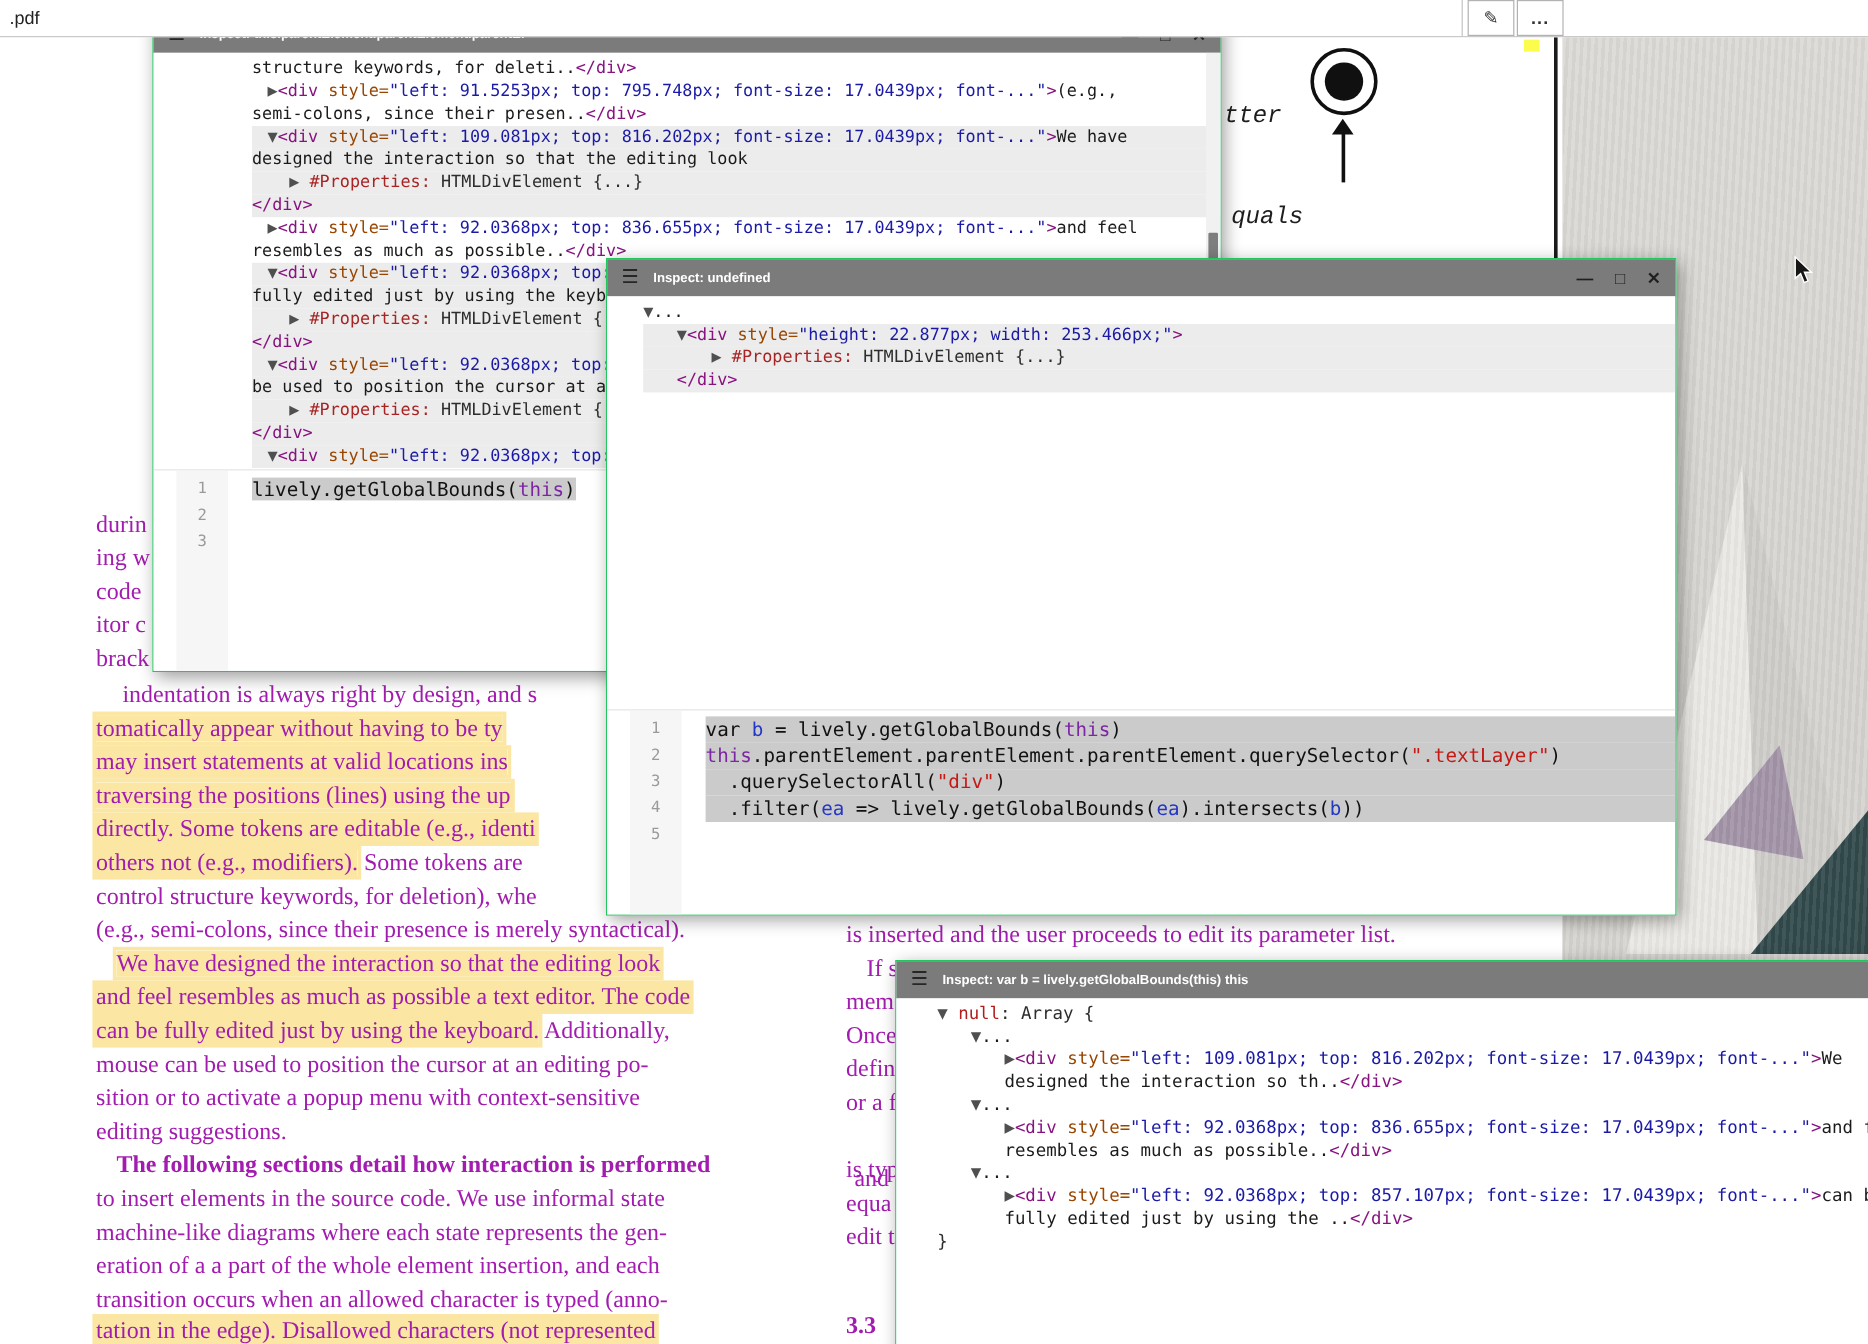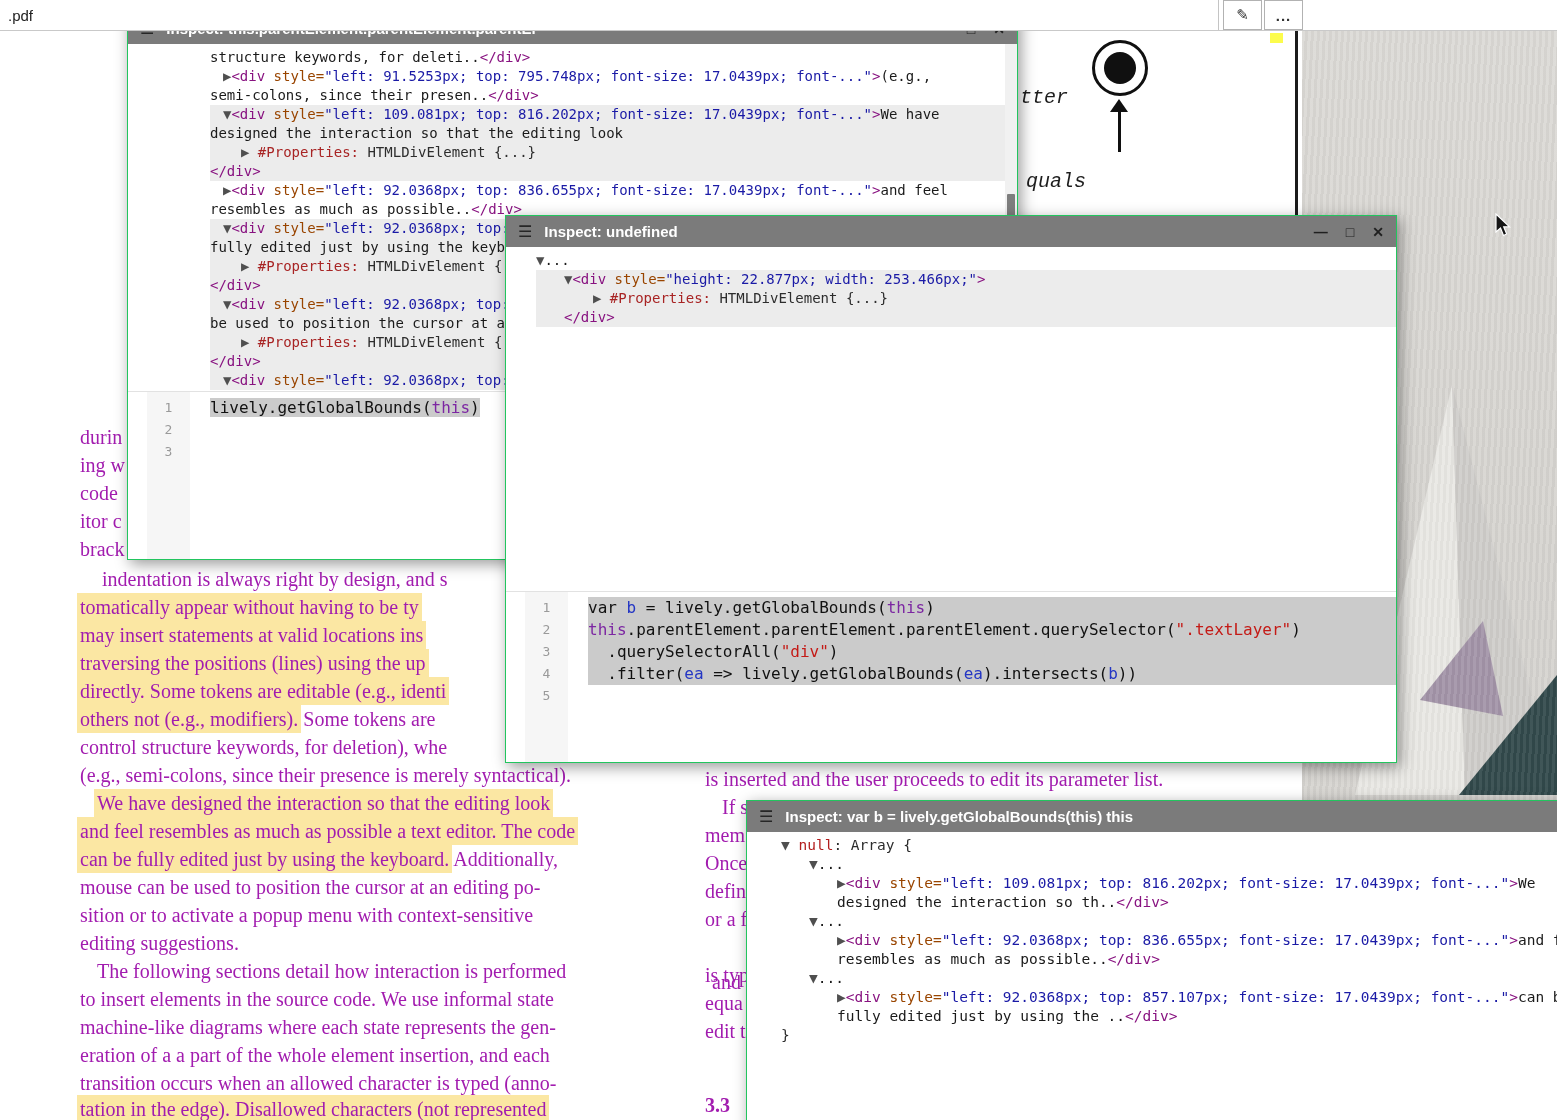--- a/index.html
+++ b/index.html
@@ -43,21 +43,21 @@
 
   
   .win{position:absolute;display:flex;flex-direction:column;background:#fff;border:1px solid #22c55e;
     box-shadow:3px 4px 14px rgba(0,0,0,.4)}
   #w1{left:127px;top:12px;width:891px;height:548px}
   #w2{left:505px;top:215px;width:892px;height:548px}
   #w3{left:746px;top:800px;width:880px;height:400px}
 
   .titlebar{flex:none;height:31px;background:#7b7b7b;display:flex;align-items:center;padding:0 12px;gap:12px}
   .menu-ico{color:#262626;font-size:16px;line-height:1}
-  .wtitle{flex:1;color:#fff;font-weight:bold;font-size:15px;white-space:nowrap;overflow:hidden}
+  .wtitle{flex:1;color:#fff;font-weight:bold;font-size:11px;white-space:nowrap;overflow:hidden}
   .wctrl{display:flex;gap:18px;align-items:center}
   .wctrl span{color:#1f1f1f;font-weight:bold;font-size:14px;line-height:1;cursor:pointer}
 
   .treepane{position:relative;flex:none;background:#fff;padding-top:4px;overflow:hidden;
     font-family:"DejaVu Sans Mono",monospace;font-size:14px;line-height:19px}
   #w1 .treepane{height:347px}
   #w2 .treepane{height:344px}
   #w3 .treepane{flex:1;font-size:14.5px}
   .trow{white-space:pre}
   .rowbg{background:#ececec}
@@ -109,21 +109,21 @@
     <div class="pline" style="left: 80px; top: 680px;"><span class="pdfhl">directly. Some tokens are editable (e.g., identi</span></div>
     <div class="pline" style="left: 80px; top: 708px;"><span class="pdfhl">others not (e.g., modifiers).</span><span> Some tokens are </span></div>
     <div class="pline" style="left: 80px; top: 736px;"><span>control structure keywords, for deletion), whe</span></div>
     <div class="pline" style="left: 80px; top: 764px;"><span>(e.g., semi-colons, since their presence is merely syntactical).</span></div>
     <div class="pline" style="left: 97px; top: 792px;"><span class="pdfhl">We have designed the interaction so that the editing look</span></div>
     <div class="pline" style="left: 80px; top: 820px;"><span class="pdfhl">and feel resembles as much as possible a text editor. The code</span></div>
     <div class="pline" style="left: 80px; top: 848px;"><span class="pdfhl">can be fully edited just by using the keyboard.</span><span> Additionally,</span></div>
     <div class="pline" style="left: 80px; top: 876px;"><span>mouse can be used to position the cursor at an editing po-</span></div>
     <div class="pline" style="left: 80px; top: 904px;"><span>sition or to activate a popup menu with context-sensitive</span></div>
     <div class="pline" style="left: 80px; top: 932px;"><span>editing suggestions.</span></div>
-    <div class="pline" style="left: 97px; top: 960px;"><span>The following sections detail how interaction is performed</span></div>
+    <div class="pline" style="left: 97px; top: 960px; font-weight: bold;"><span>The following sections detail how interaction is performed</span></div>
     <div class="pline" style="left: 80px; top: 988px;"><span>to insert elements in the source code. We use informal state</span></div>
     <div class="pline" style="left: 80px; top: 1016px;"><span>machine-like diagrams where each state represents the gen-</span></div>
     <div class="pline" style="left: 80px; top: 1044px;"><span>eration of a a part of the whole element insertion, and each</span></div>
     <div class="pline" style="left: 80px; top: 1072px;"><span>transition occurs when an allowed character is typed (anno-</span></div>
     <div class="pline" style="left: 80px; top: 1098px;"><span class="pdfhl">tation in the edge). Disallowed characters (not represented</span></div>
     <div class="pline" style="left: 705px; top: 768px;"><span>is inserted and the user proceeds to edit its parameter list.</span></div>
     <div class="pline" style="left: 722px; top: 796px;"><span>If s</span></div>
     <div class="pline" style="left: 705px; top: 824px;"><span>mem</span></div>
     <div class="pline" style="left: 705px; top: 852px;"><span>Once</span></div>
     <div class="pline" style="left: 705px; top: 880px;"><span>defin</span></div>

